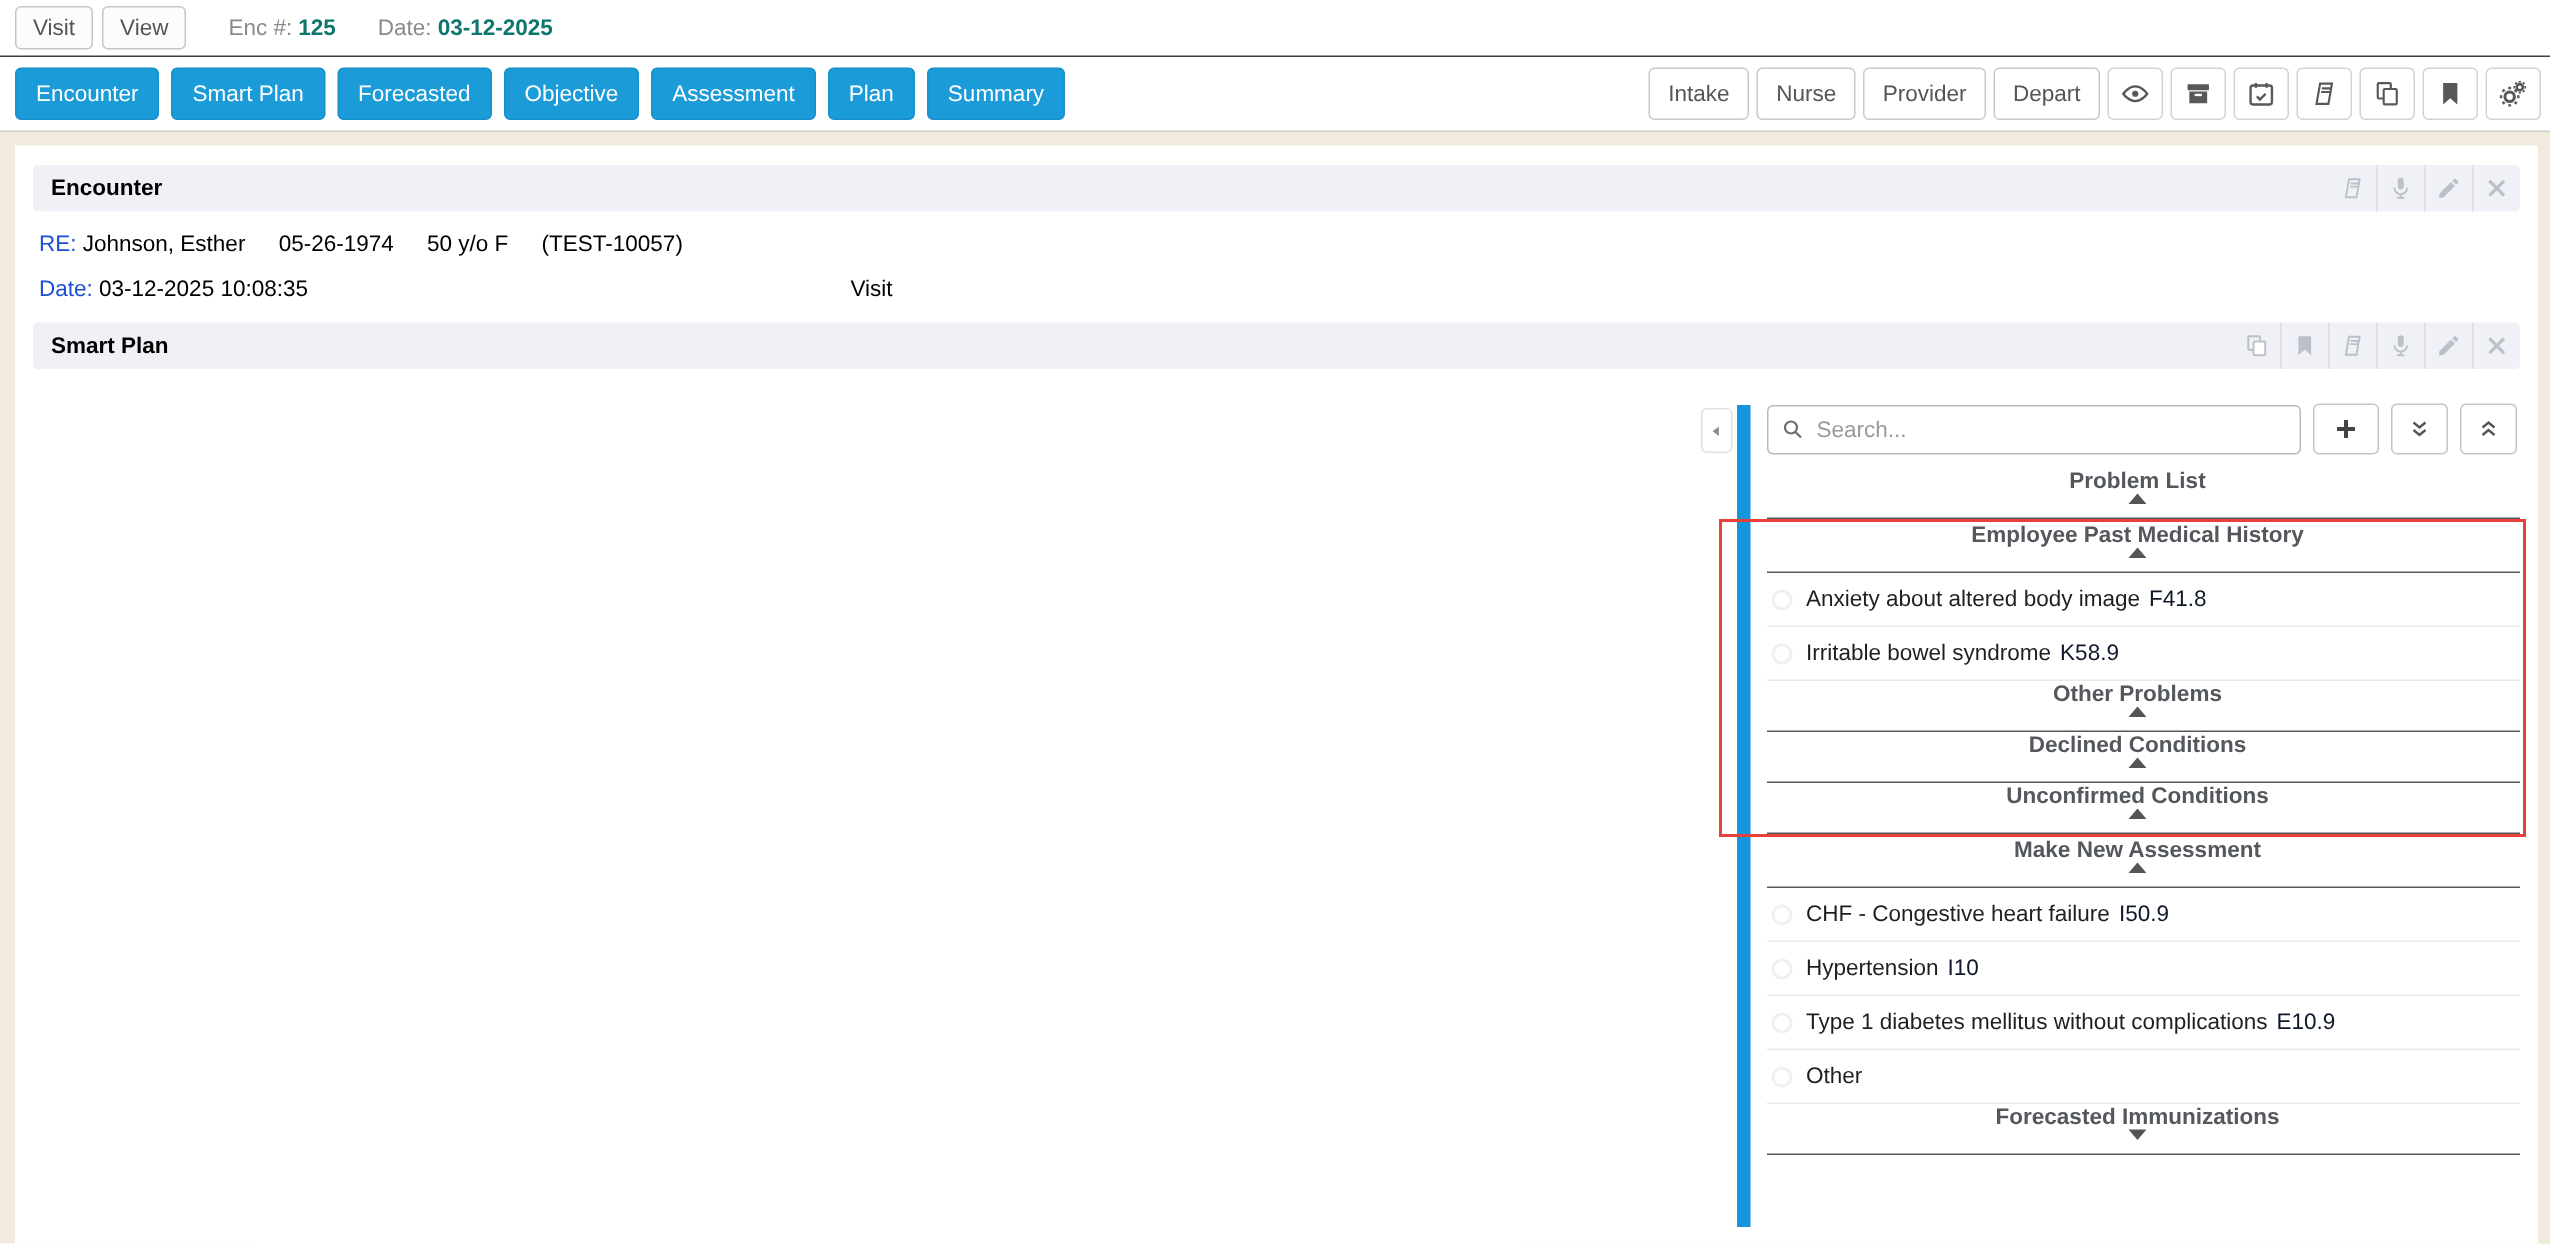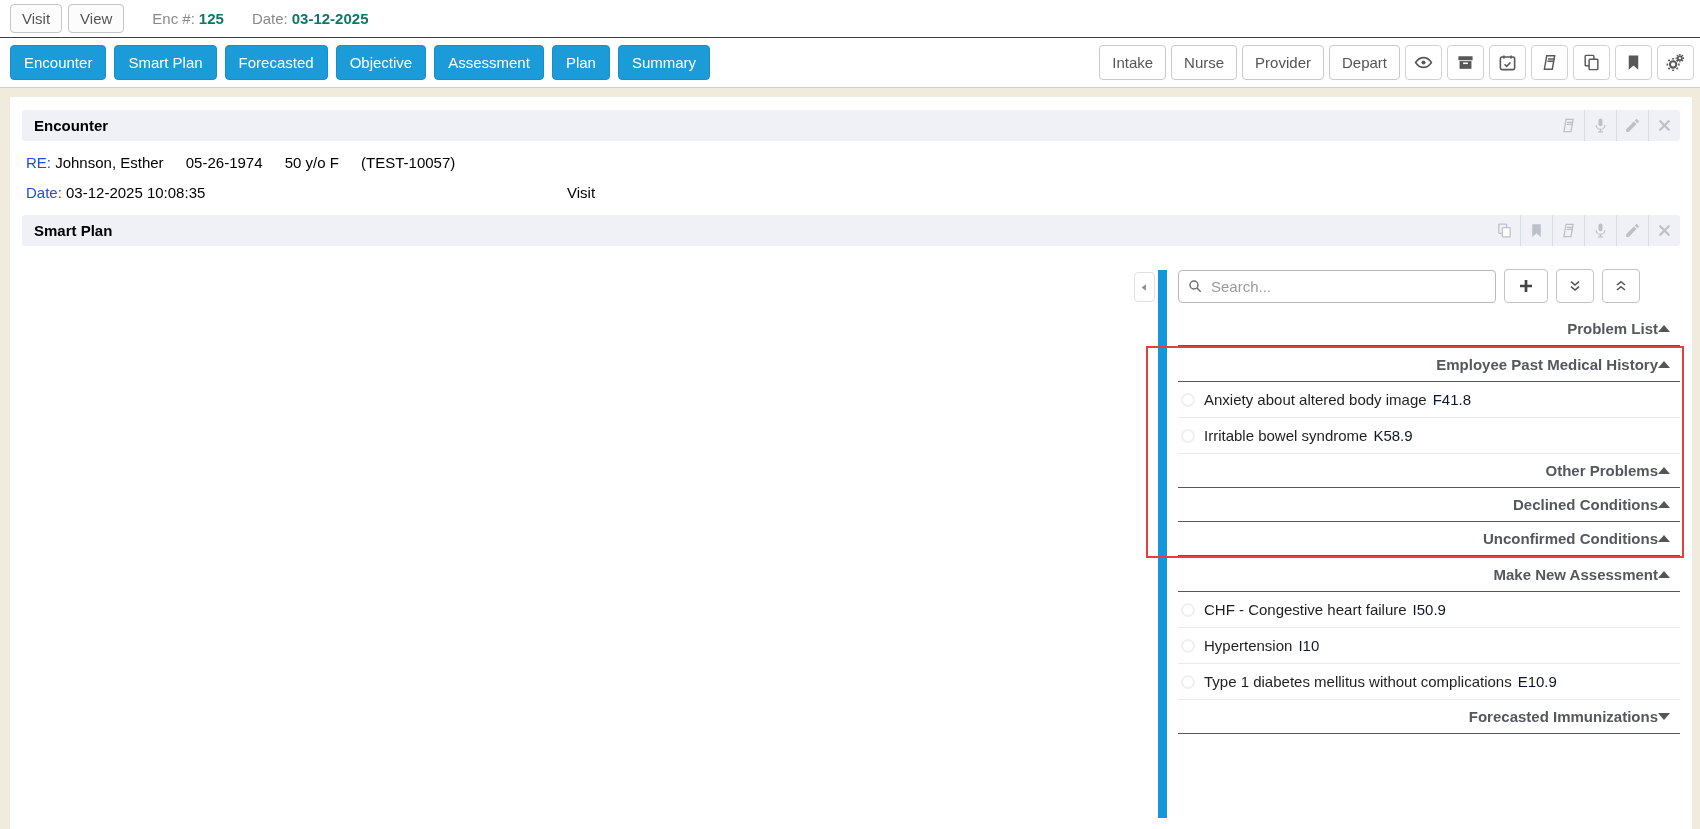--- a/index.html
+++ b/index.html
@@ -52,38 +52,38 @@
   .right-panel { width:546px; position:relative; padding-left:44px; min-height:548px; }
   .blue-bar { position:absolute; left:24px; top:1px; bottom:-1px; width:9px;
     background:var(--bar-blue); z-index:0; }
   .collapse-handle { position:absolute; left:0; top:3px; width:21px; height:30px;
     background:#fff; border:1px solid #e0e0e0; border-radius:4px;
     display:flex; align-items:center; justify-content:center; cursor:pointer; }
   .collapse-handle .icon { width:11px; height:11px; color:#8b8b8b; }
   .panel-content { position:relative; z-index:1; }
 
   .search-row { display:flex; gap:8px; align-items:center; }
-  .search-wrap { position:relative; width:318px; }
+  .search-wrap { position:relative; width:356px; }
   .search-wrap input { width:100%; height:33px; border:1px solid #b9b9b9; border-radius:4px;
     padding:0 8px 0 32px; font-size:15px; color:#333; font-family:inherit; outline:none; }
   .search-wrap input::placeholder { color:#9a9a9a; }
   .s-icon { position:absolute; left:9px; top:8px; width:16px; height:16px; color:#6d6d6d; }
   .sq-btn { background:#fff; border:1px solid #c4c4c4; border-radius:4px; height:34px;
     display:flex; align-items:center; justify-content:center; cursor:pointer; }
   .sq-btn.add { width:44px; }
   .sq-btn.chev { width:38px; }
   .sq-btn .icon { width:18px; height:18px; color:#444; }
   .sq-btn.chev .icon { width:16px; height:16px; color:#555; }
 
   #sections { margin-top:9px; }
   .group { }
   .group.red-box { border:2px solid var(--highlight); margin-left:-32px; padding-left:30px;
     margin-right:-4px; padding-right:2px; position:relative; }
-  .sec-row { height:34px; display:flex; align-items:center; justify-content:flex-end;
-    border-bottom:1px solid #55595e; padding:0 10px 0 2px; cursor:pointer; }
+  .sec-row { height:34px; display:flex; align-items:center; justify-content:flex-start;
+    border-bottom:1px solid #55595e; padding:0 10px 0 2px; cursor:pointer;flex-direction:column; }
   .sec-label { font-size:15px; font-weight:700; color:#54585d; }
   .caret { width:0; height:0; border-left:6px solid transparent; border-right:6px solid transparent; }
   .caret.up { border-bottom:7px solid #555; }
   .caret.down { border-top:7px solid #555; }
   .item-row { height:36px; display:flex; align-items:center;
     border-bottom:1px solid #eaeaea; padding-left:3px; cursor:pointer; }
   .radio { width:14px; height:14px; border-radius:50%; border:2px solid #eef0f4;
     margin-right:9px; flex:none; }
   .item-text { font-size:15px; color:#1f1f1f; }
   .code { font-size:15px; color:#0f172a; margin-left:6px; }
@@ -372,20 +372,24 @@
                 <div class="item-row">
                   <span class="radio"></span>
                   <span class="item-text">Hypertension</span>
                   <span class="code">I10</span>
                 </div>
                 <div class="item-row">
                   <span class="radio"></span>
                   <span class="item-text">Type 1 diabetes mellitus without complications</span>
                   <span class="code">E10.9</span>
                 </div>
+                <div class="item-row">
+                  <span class="radio"></span>
+                  <span class="item-text">Other</span>
+                </div>
                 <div class="sec-row">
                   <span class="sec-label">Forecasted Immunizations</span>
                   <span class="caret down"></span>
                 </div>
               </div>
             </div>
         </div>
       </div>
     </div>
 

